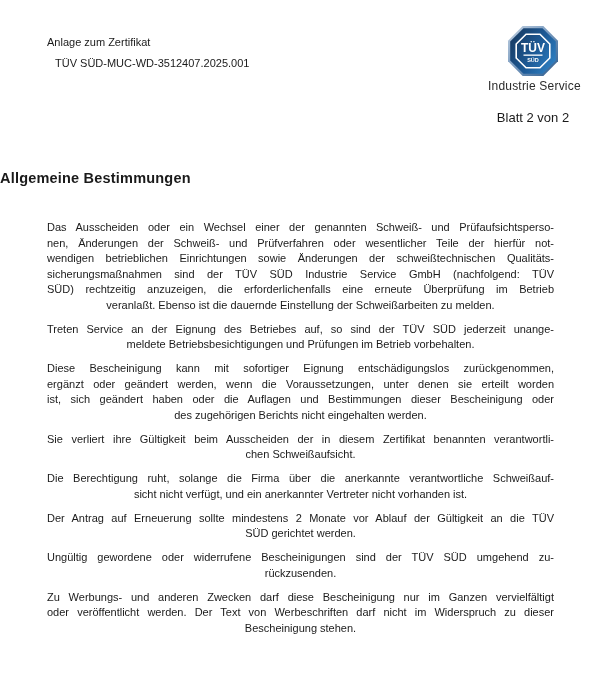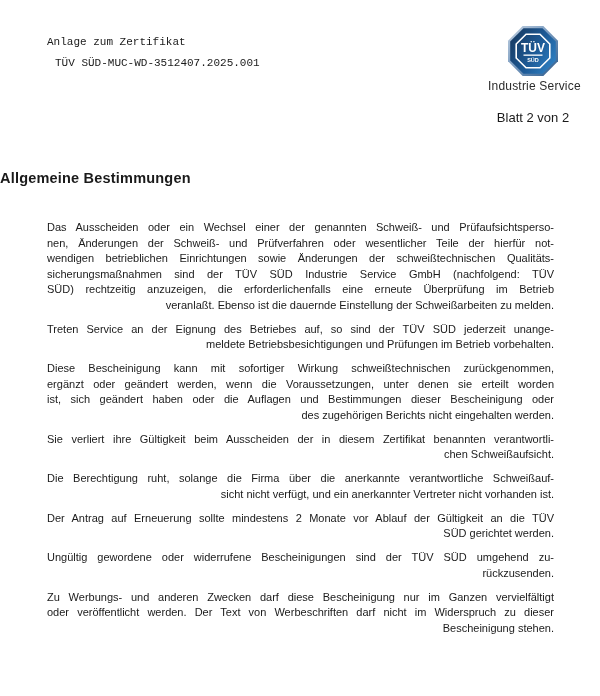--- a/index.html
+++ b/index.html
@@ -14,21 +14,20 @@
     font-family: "Liberation Sans", sans-serif;
     color: #1a1a1a;
     overflow: hidden;
   }
   .header-left {
     position: absolute;
     left: 47px;
     top: 36px;
     font-size: 11px;
     color: #1a1a1a;
-    font-family: Liberation Mono, monospace;
   }
   .header-left .hl-line1 { margin: 0 0 9px 0; }
   .header-left .hl-line2 { margin: 8px; }
 
   .right-column {
     position: absolute;
     left: 488px;
     top: 26px;
     width: 90px;
     text-align: center;
@@ -63,21 +62,21 @@
   .body-text {
     position: absolute;
     left: 47px;
     top: 220px;
     width: 507px;
     font-size: 11px;
   }
   .paragraph { margin: 0 0 8.5px 0; }
   .line {
     line-height: 15.5px;
-    text-align: right;
+    text-align: center;
     white-space: nowrap;
   }
   .line.just {
     text-align: justify;
     text-align-last: justify;
     white-space: normal;
   }
 </style>
 </head>
 <body>
@@ -127,21 +126,21 @@
       <div class="line just">wendigen betrieblichen Einrichtungen sowie Änderungen der schweißtechnischen Qualitäts-</div>
       <div class="line just">sicherungsmaßnahmen sind der TÜV SÜD Industrie Service GmbH (nachfolgend: TÜV</div>
       <div class="line just">SÜD) rechtzeitig anzuzeigen, die erforderlichenfalls eine erneute Überprüfung im Betrieb</div>
       <div class="line">veranlaßt. Ebenso ist die dauernde Einstellung der Schweißarbeiten zu melden.</div>
     </div>
     <div class="paragraph">
       <div class="line just">Treten Service an der Eignung des Betriebes auf, so sind der TÜV SÜD jederzeit unange-</div>
       <div class="line">meldete Betriebsbesichtigungen und Prüfungen im Betrieb vorbehalten.</div>
     </div>
     <div class="paragraph">
-      <div class="line just">Diese Bescheinigung kann mit sofortiger Wirkung schweißtechnischen zurückgenommen,</div>
+      <div class="line just">Diese Bescheinigung kann mit sofortiger Eignung entschädigungslos zurückgenommen,</div>
       <div class="line just">ergänzt oder geändert werden, wenn die Voraussetzungen, unter denen sie erteilt worden</div>
       <div class="line just">ist, sich geändert haben oder die Auflagen und Bestimmungen dieser Bescheinigung oder</div>
       <div class="line">des zugehörigen Berichts nicht eingehalten werden.</div>
     </div>
     <div class="paragraph">
       <div class="line just">Sie verliert ihre Gültigkeit beim Ausscheiden der in diesem Zertifikat benannten verantwortli-</div>
       <div class="line">chen Schweißaufsicht.</div>
     </div>
     <div class="paragraph">
       <div class="line just">Die Berechtigung ruht, solange die Firma über die anerkannte verantwortliche Schweißauf-</div>

